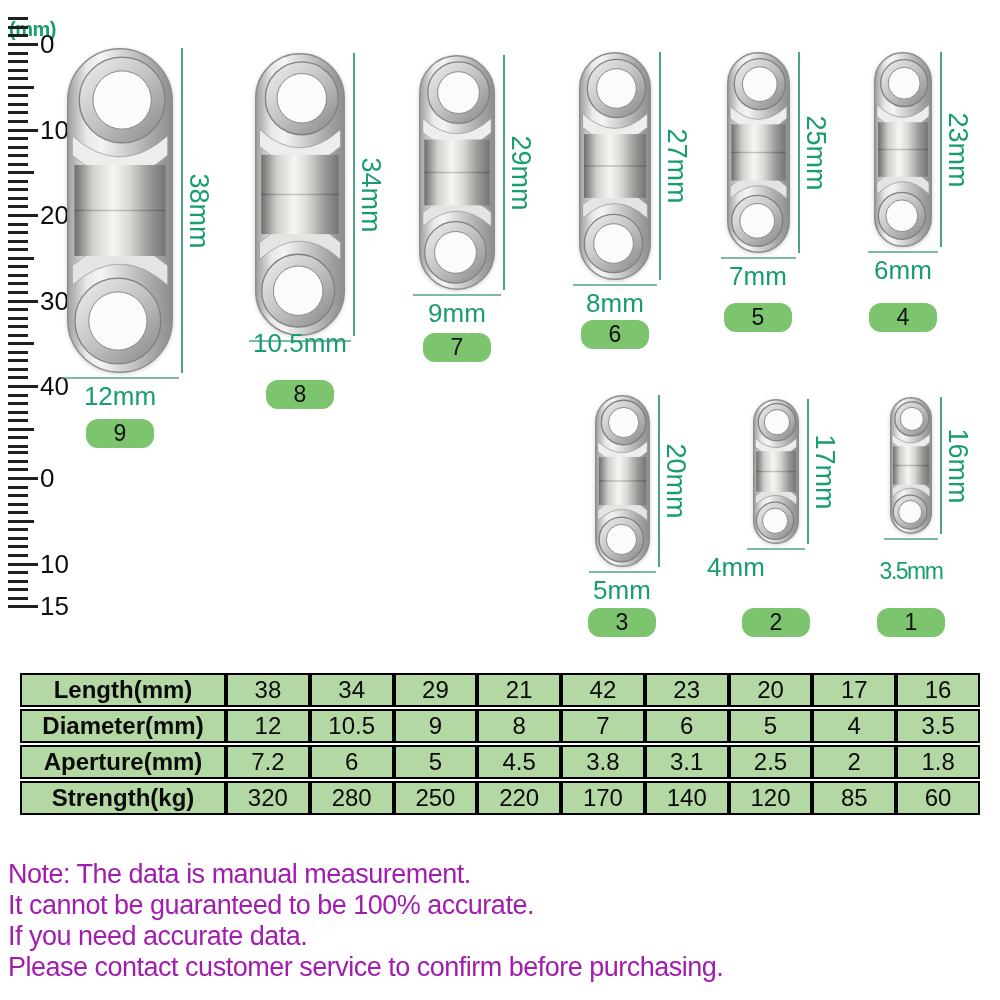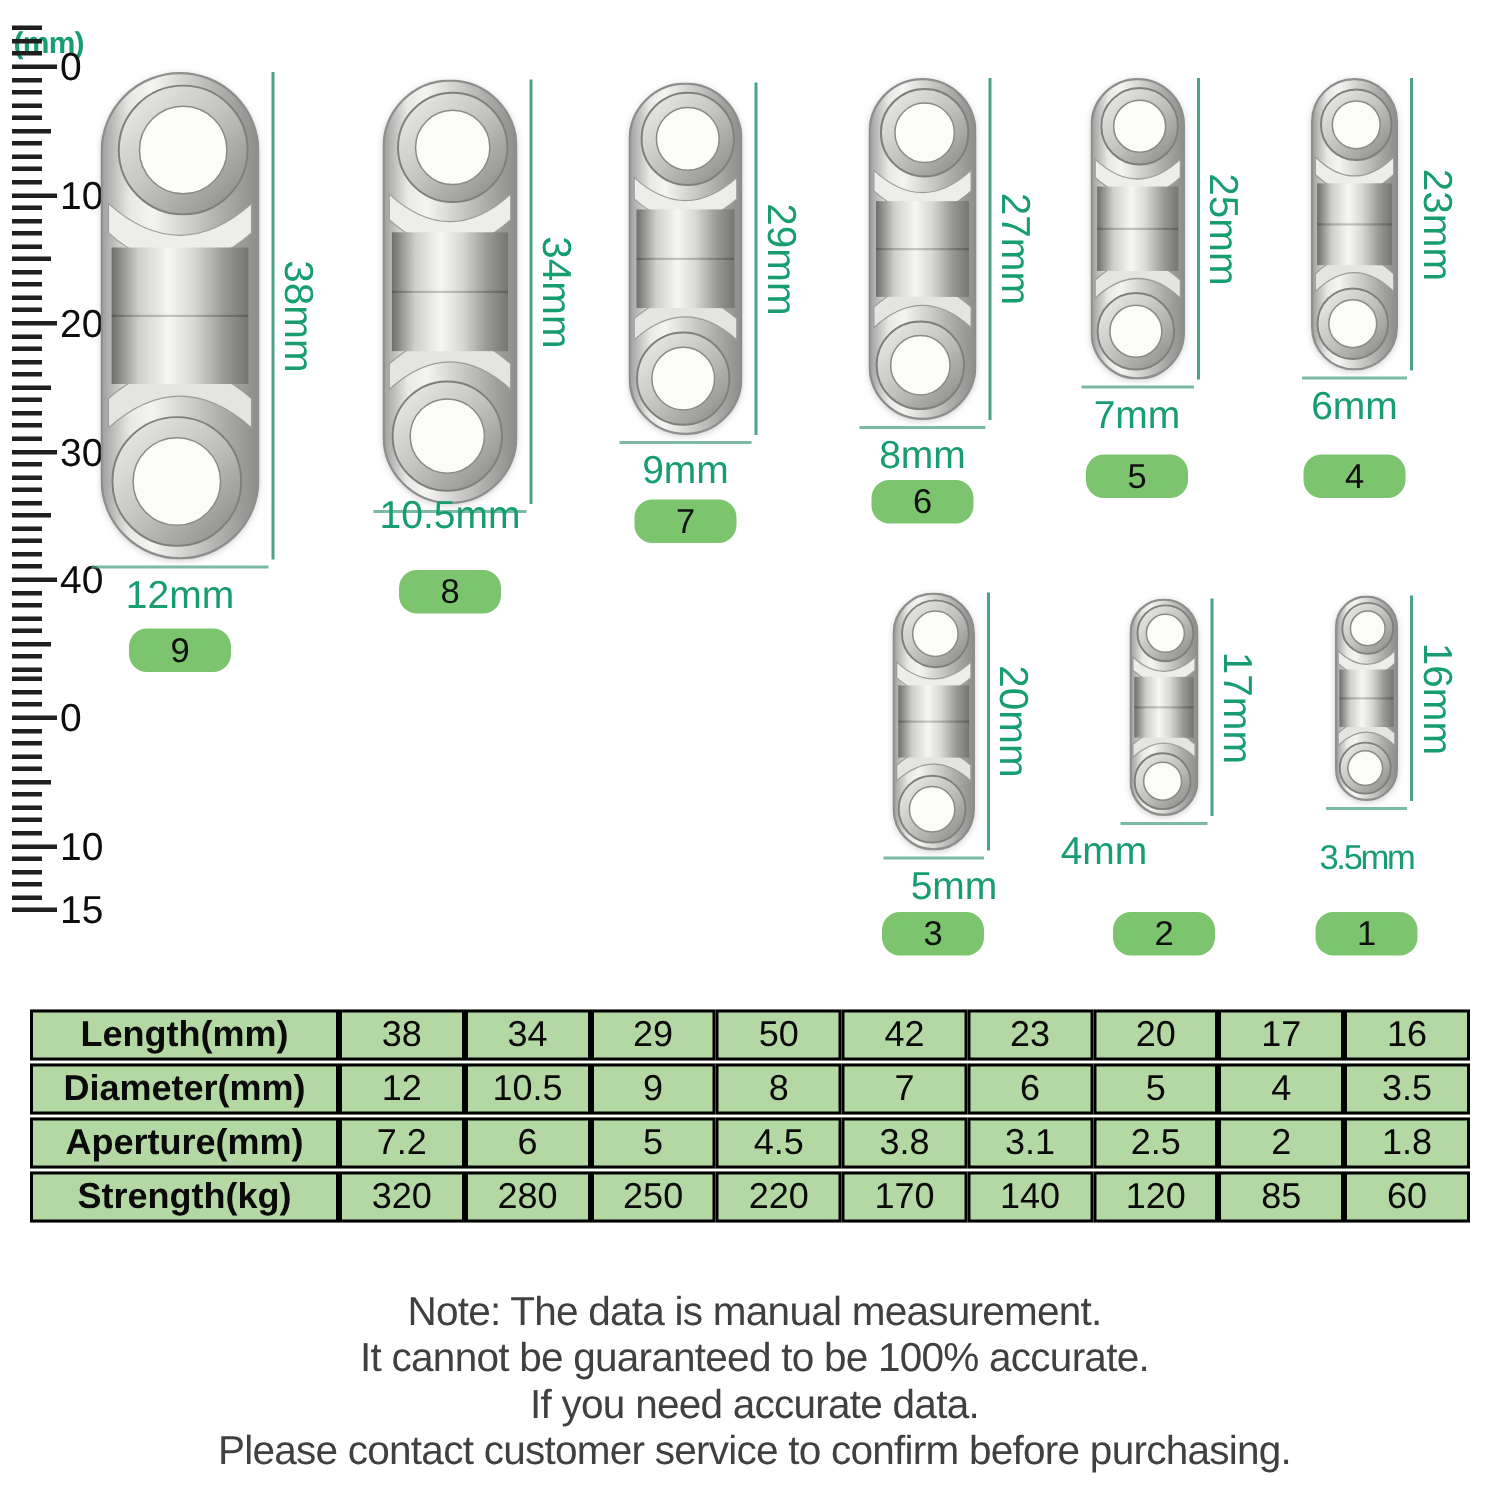--- a/index.html
+++ b/index.html
@@ -30,21 +30,21 @@
            font-size:23px; color:#101010; line-height:1; }
   
   #spec-table { position:absolute; left:20px; top:671px; width:960px;
                 border-collapse:separate; border-spacing:0 2px; table-layout:fixed; }
   #spec-table td { border:2px solid #000; background:var(--tablebg);
                    text-align:center; vertical-align:middle; height:34px;
                    font-size:24px; color:#0a0a0a; padding:0; overflow:hidden; }
   #spec-table td.th { font-weight:bold; }
   
   #notes { position:absolute; left:8px; top:859px; width:990px; }
-  .note-line { font-size:27px; line-height:31px; color:#404040; letter-spacing:-0.5px;text-align:center; }
+  .note-line { font-size:27px; line-height:31px; color:#a21caf; letter-spacing:-0.5px; }
 </style>
 </head>
 <body>
 
 <div id="stage">
 
   <svg width="0" height="0" style="position:absolute">
     <defs>
       <linearGradient id="bodyG" x1="0" y1="0" x2="1" y2="0">
         <stop offset="0" stop-color="#9e9e9c"></stop>
@@ -285,21 +285,21 @@
   <circle cx="28.6" cy="27.52" r="18.700000000000003" fill="#fbfbfa" stroke="url(#ringG)" stroke-width="7.15"></circle>
   <circle cx="28.6" cy="27.52" r="22.275000000000002" fill="none" stroke="#7f7f7d" stroke-width="1.3"></circle>
   <circle cx="28.6" cy="27.52" r="15.125000000000004" fill="none" stroke="#8a8a88" stroke-width="1"></circle>
   <circle cx="26.4" cy="144.48" r="18.700000000000003" fill="#fbfbfa" stroke="url(#ringG)" stroke-width="7.15"></circle>
   <circle cx="26.4" cy="144.48" r="22.275000000000002" fill="none" stroke="#7f7f7d" stroke-width="1.3"></circle>
   <circle cx="26.4" cy="144.48" r="15.125000000000004" fill="none" stroke="#8a8a88" stroke-width="1"></circle>
       </svg>
       <div class="dim-line" style="left: 657.5px; top: 395px; height: 172px;"></div>
       <div class="dim-label" style="left: 661.5px; top: 481px;">20mm</div>
       <div class="under-line" style="left: 588.5px; top: 571px; width: 67px;"></div>
-      <div class="dia-label" style="left: 636px; top: 577px;">5mm</div>
+      <div class="dia-label" style="left: 622px; top: 577px;">5mm</div>
       <div class="badge" style="left: 622px; top: 608px;">3</div>
       <svg class="swivel-svg" width="46" height="145" viewBox="0 0 46 145" style="left: 753px; top: 399px;">
   <rect x="0.75" y="0.75" width="44.5" height="143.5" rx="22.25" fill="url(#bodyG)" stroke="#8e8e8c" stroke-width="1.5"></rect>
   <path d="M 2.3000000000000003 39.150000000000006 Q 23 58 43.699999999999996 39.150000000000006
            L 43.699999999999996 47.85 Q 23 66.7 2.3000000000000003 47.85 Z" fill="#ededeb" stroke="#9c9c9a" stroke-width="0.8"></path>
   <path d="M 2.3000000000000003 105.85 Q 23 87 43.699999999999996 105.85
            L 43.699999999999996 97.15 Q 23 78.30000000000001 2.3000000000000003 97.15 Z" fill="#e4e4e2" stroke="#9c9c9a" stroke-width="0.8"></path>
   <rect x="3.22" y="52.199999999999996" width="39.56" height="40.6" fill="url(#barrelG)"></rect>
   <line x1="3.22" y1="72.5" x2="42.78" y2="72.5" stroke="#000" stroke-opacity="0.2" stroke-width="1.5"></line>
   <circle cx="23.92" cy="23.2" r="15.64" fill="#fbfbfa" stroke="url(#ringG)" stroke-width="5.98"></circle>
@@ -348,21 +348,21 @@
         <col>
         <col>
         <col>
     </colgroup>
     <tbody id="spec-body">
         <tr>
           <td class="th">Length(mm)</td>
           <td>38</td>
           <td>34</td>
           <td>29</td>
-          <td>50</td>
+          <td>21</td>
           <td>42</td>
           <td>23</td>
           <td>20</td>
           <td>17</td>
           <td>16</td>
         </tr>
         <tr>
           <td class="th">Diameter(mm)</td>
           <td>12</td>
           <td>10.5</td>

